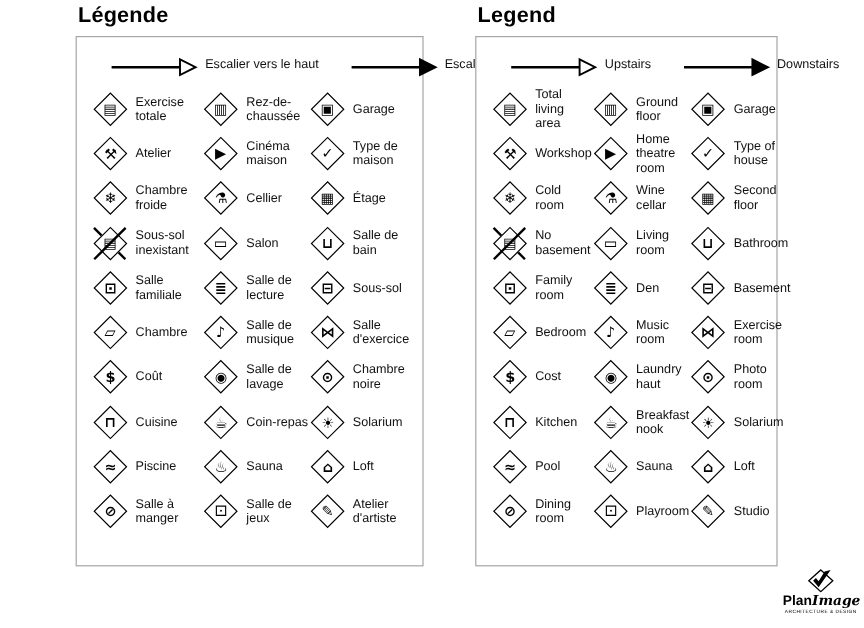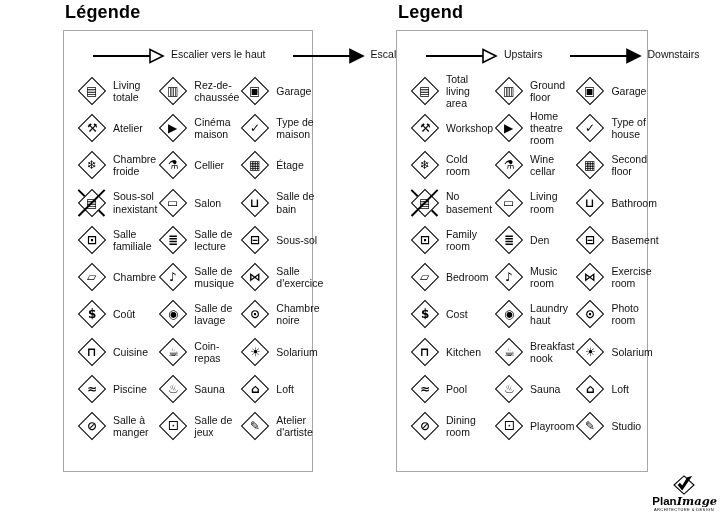--- a/index.html
+++ b/index.html
@@ -1,19 +1,19 @@
 <!DOCTYPE html>
 <html><head>
 <meta charset="utf-8">
 <style>
   html,body{margin:0;padding:0;background:#fff;}
   .page{position:relative;width:720px;height:523px;background:#fff;overflow:hidden;
         font-family:"Liberation Sans","DejaVu Sans",sans-serif;color:#111;}
   .panel{position:absolute;top:3px;}
-  .panel-fr{left:63px;width:250px;}
+  .panel-fr{left:63px;width:290px;}
   .panel-en{left:396px;width:252px;}
   .panel h1{margin:0 2px 9px 2px;font-size:18px;line-height:1;font-weight:bold;color:#000;letter-spacing:.2px;}
   .box{border:1px solid #a6a6a6;background:#fff;height:442px;box-sizing:border-box;}
   .arrows{display:flex;gap:26px;padding:17px 0 2px 28px;}
   .arrow-group{display:flex;flex-direction:row;gap:5px;}
   .arrow-group svg{display:block;}
   .arrow-label{font-size:10.5px;color:#111;white-space:nowrap;}
   .items{display:grid;grid-template-columns:1.04fr 1fr .98fr;grid-auto-rows:37.3px;
          padding:6px 8px 0 12px;align-items:center;}
   .item{display:flex;align-items:center;gap:6px;}
@@ -57,21 +57,21 @@
           <span class="arrow-label">Escalier vers le bas</span>
         </div>
       </div>
       <div class="items">
           <div class="item">
             <span class="dicon">
               <span class="dsq">
                 <span class="dg">▤</span>
               </span>
             </span>
-            <span class="lbl">Living totale</span>
+            <span class="lbl">Exercise totale</span>
           </div>
           <div class="item">
             <span class="dicon">
               <span class="dsq">
                 <span class="dg">▥</span>
               </span>
             </span>
             <span class="lbl">Rez-de-chaussée</span>
           </div>
           <div class="item">

